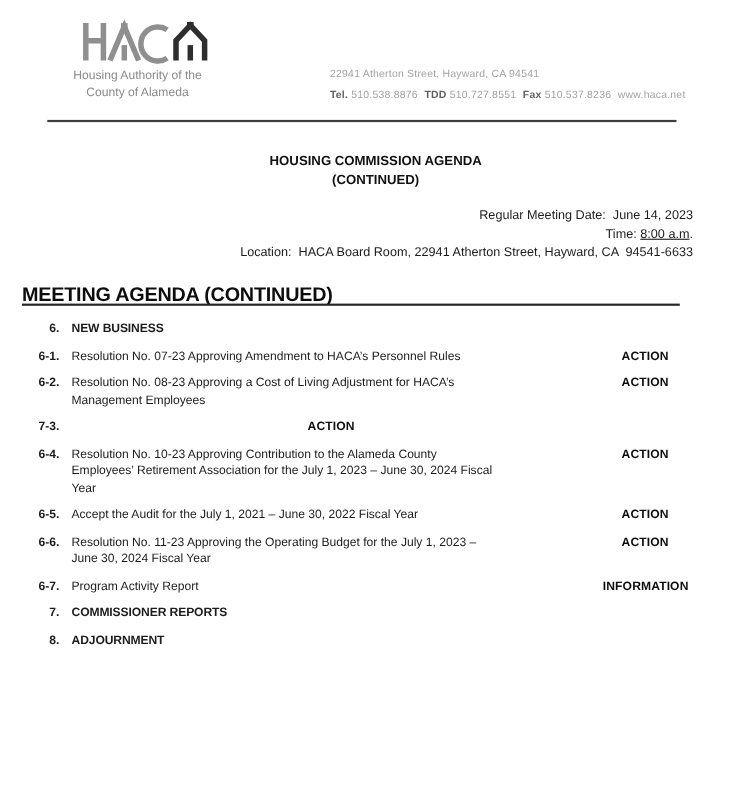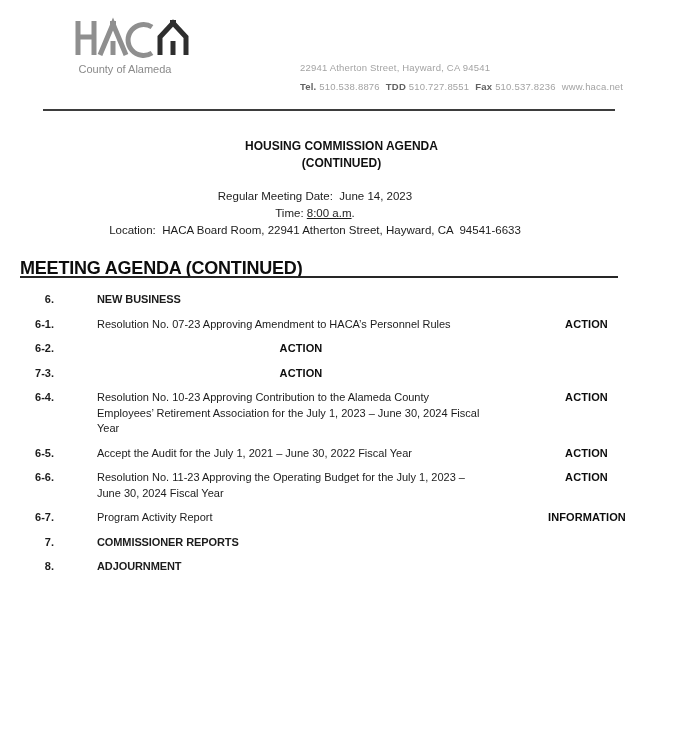--- a/index.html
+++ b/index.html
@@ -12,34 +12,34 @@
   .tagline { position:absolute; left:30px; top:62px; width:190px; text-align:center;
              font-size:11px; line-height:15px; color:#8a8a8a; }
   .address { position:absolute; left:300px; top:62px; font-size:9.5px; color:#a3a3a3; letter-spacing:0.2px; }
   .phones  { position:absolute; left:300px; top:81px; font-size:9.5px; color:#a3a3a3; letter-spacing:0.2px; white-space:pre; }
   .phones .lbl { color:#616161; font-weight:bold;margin-top:20px; }
   .phones .val { margin-right:6px; }
   .header-rule { position:absolute; left:43px; top:109px; width:572px; height:2px; background:#3d3d3d; }
   
   .title-block { position:absolute; top:138px; left:0; width:683px; text-align:center;
                  font-weight:bold; font-size:12px; line-height:16.5px; color:#111; }
-  .meeting-block { position:absolute; top:188px; left:0; width:630px; text-align:center;
+  .meeting-block { position:absolute; top:188px; left:0; width:630px; text-align:right;
                    font-size:11.5px; line-height:17px; }
   .meeting-block .pre { white-space:pre; }
   .u { text-decoration:underline; }
   
   .section-header { position:absolute; left:20px; top:258px; font-size:18px; font-weight:bold;
                     letter-spacing:-0.2px; color:#0d0d0d; }
   .section-rule { position:absolute; left:20px; top:276px; width:598px; height:1.5px; background:#262626; }
   
   .agenda { position:absolute; left:28px; top:292px; width:648px; }
   .row { display:grid; grid-template-columns:26px 457px 92px; column-gap:11px;
          margin-bottom:9px; font-size:11px; line-height:15.5px; }
   .row .num { text-align:right; font-weight:bold; }
-  .row .txt { white-space:pre;margin-left:32px; }
+  .row .txt { white-space:pre; }
   .row.section .txt { font-weight:bold; letter-spacing:-0.1px; }
   .row .status { font-weight:bold; text-align:center; font-size:11px; letter-spacing:0.1px; color:#0d0d0d;margin-left:15px; }
 </style>
 </head>
 <body>
 
 <div class="page">
 
   <svg class="logo-svg" width="120" height="46" viewBox="0 0 120 46" aria-hidden="true">
     <g fill="none" stroke="#8f8f8f" stroke-width="5" stroke-linecap="butt">
@@ -50,20 +50,21 @@
       <path d="M80 13 A15.5 15.5 0 1 0 80 39"></path>
     </g>
     <rect x="38.5" y="27" width="5" height="14" fill="#8f8f8f"></rect>
     <rect x="38" y="7" width="6" height="5" fill="#8f8f8f"></rect>
     <path d="M88 41 V23 L101 9 L114 23 V41" fill="none" stroke="#2e2e2e" stroke-width="5"></path>
     <rect x="98.5" y="27" width="5" height="14" fill="#2e2e2e"></rect>
     <rect x="98" y="6" width="6" height="5" fill="#2e2e2e"></rect>
   </svg>
 
   <div class="tagline">
+    <div>Housing Authority of the</div>
     <div>County of Alameda</div>
   </div>
 
   <div class="address">22941 Atherton Street, Hayward, CA 94541</div>
 
   <div class="phones"><span class="lbl">Tel. </span><span class="val">510.538.8876</span><span class="lbl">TDD </span><span class="val">510.727.8551</span><span class="lbl">Fax </span><span class="val">510.537.8236</span><span>www.haca.net</span></div>
 
   <div class="header-rule"></div>
 
   <div class="title-block">
@@ -89,20 +90,22 @@
     </div>
 
     <div class="row">
       <div class="num">6-1.</div>
       <div class="txt">Resolution No. 07-23 Approving Amendment to HACA’s Personnel Rules</div>
       <div class="status">ACTION</div>
     </div>
 
     <div class="row">
       <div class="num">6-2.</div>
+      <div class="txt">Resolution No. 08-23 Approving a Cost of Living Adjustment for HACA’s
+Management Employees</div>
       <div class="status">ACTION</div>
     </div>
 
     <div class="row">
       <div class="num">7-3.</div>
       <div class="status">ACTION</div>
     </div>
 
     <div class="row">
       <div class="num">6-4.</div>

